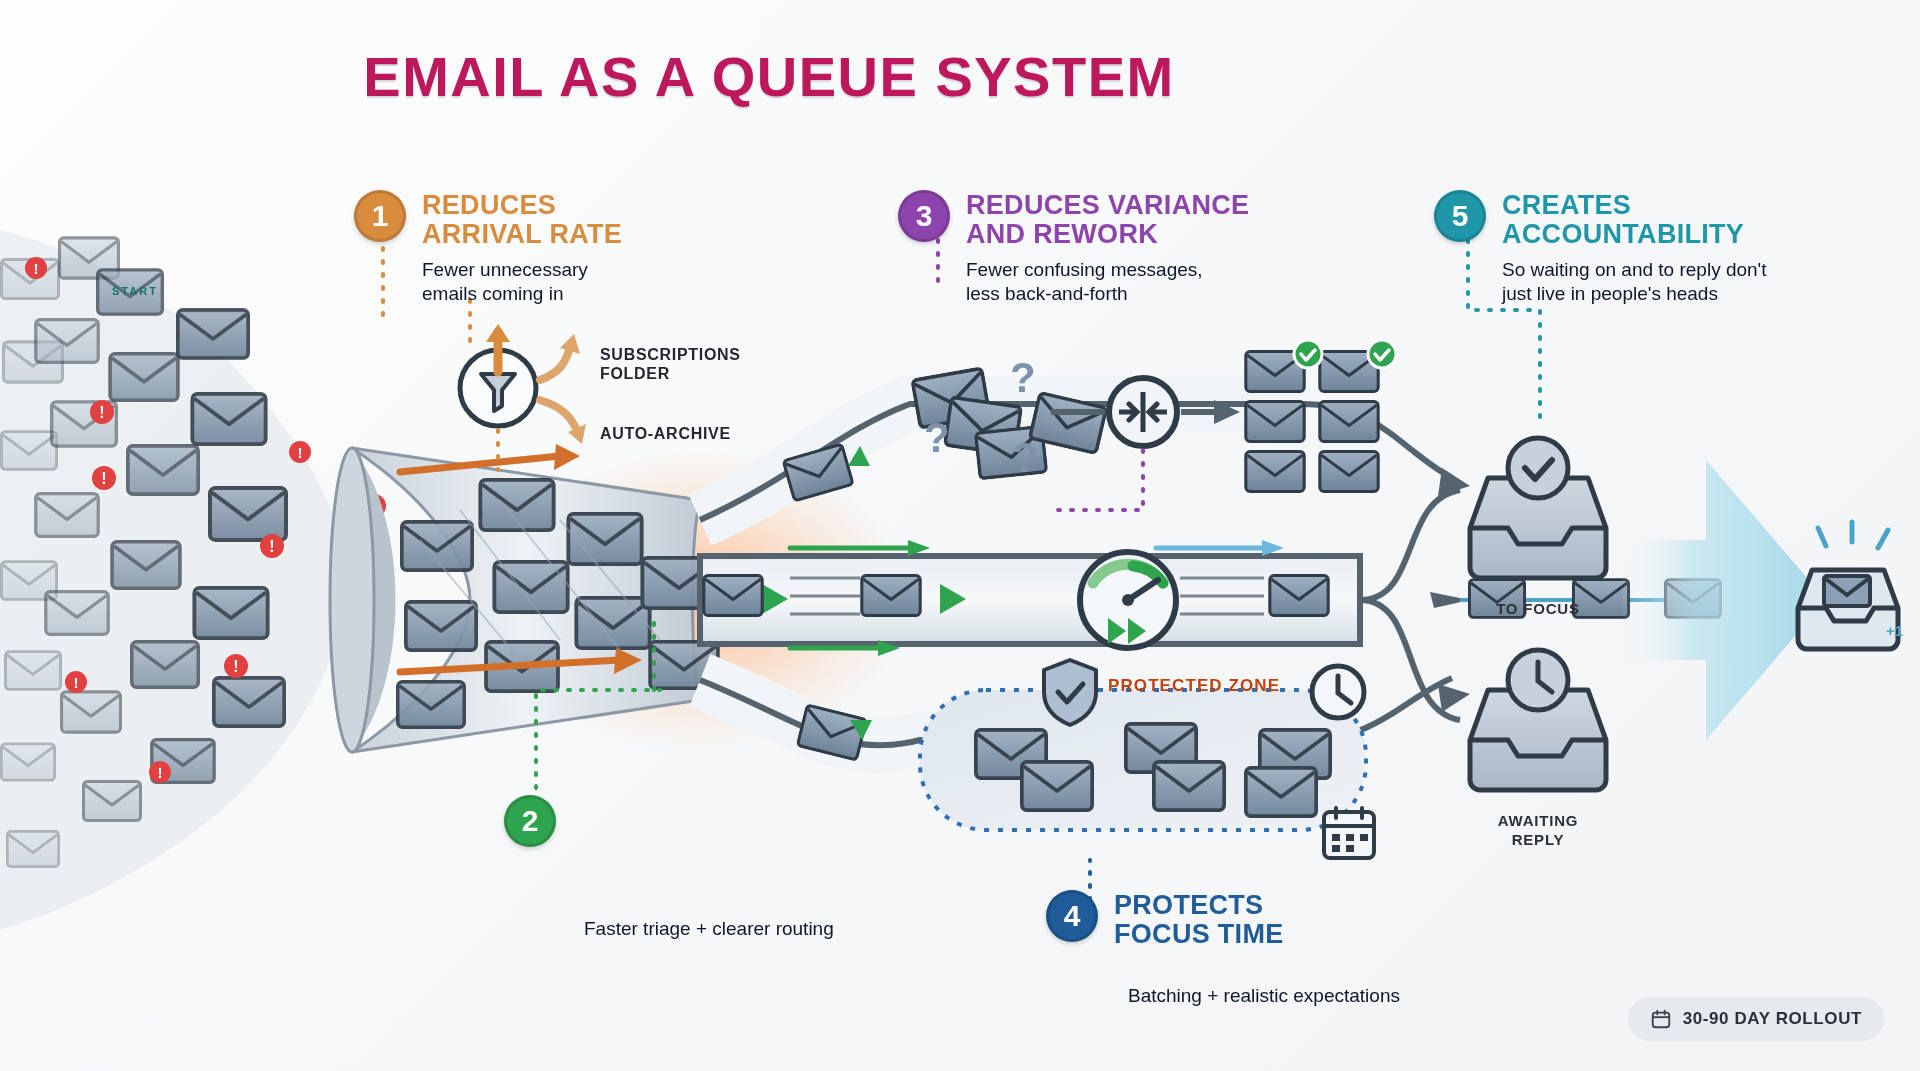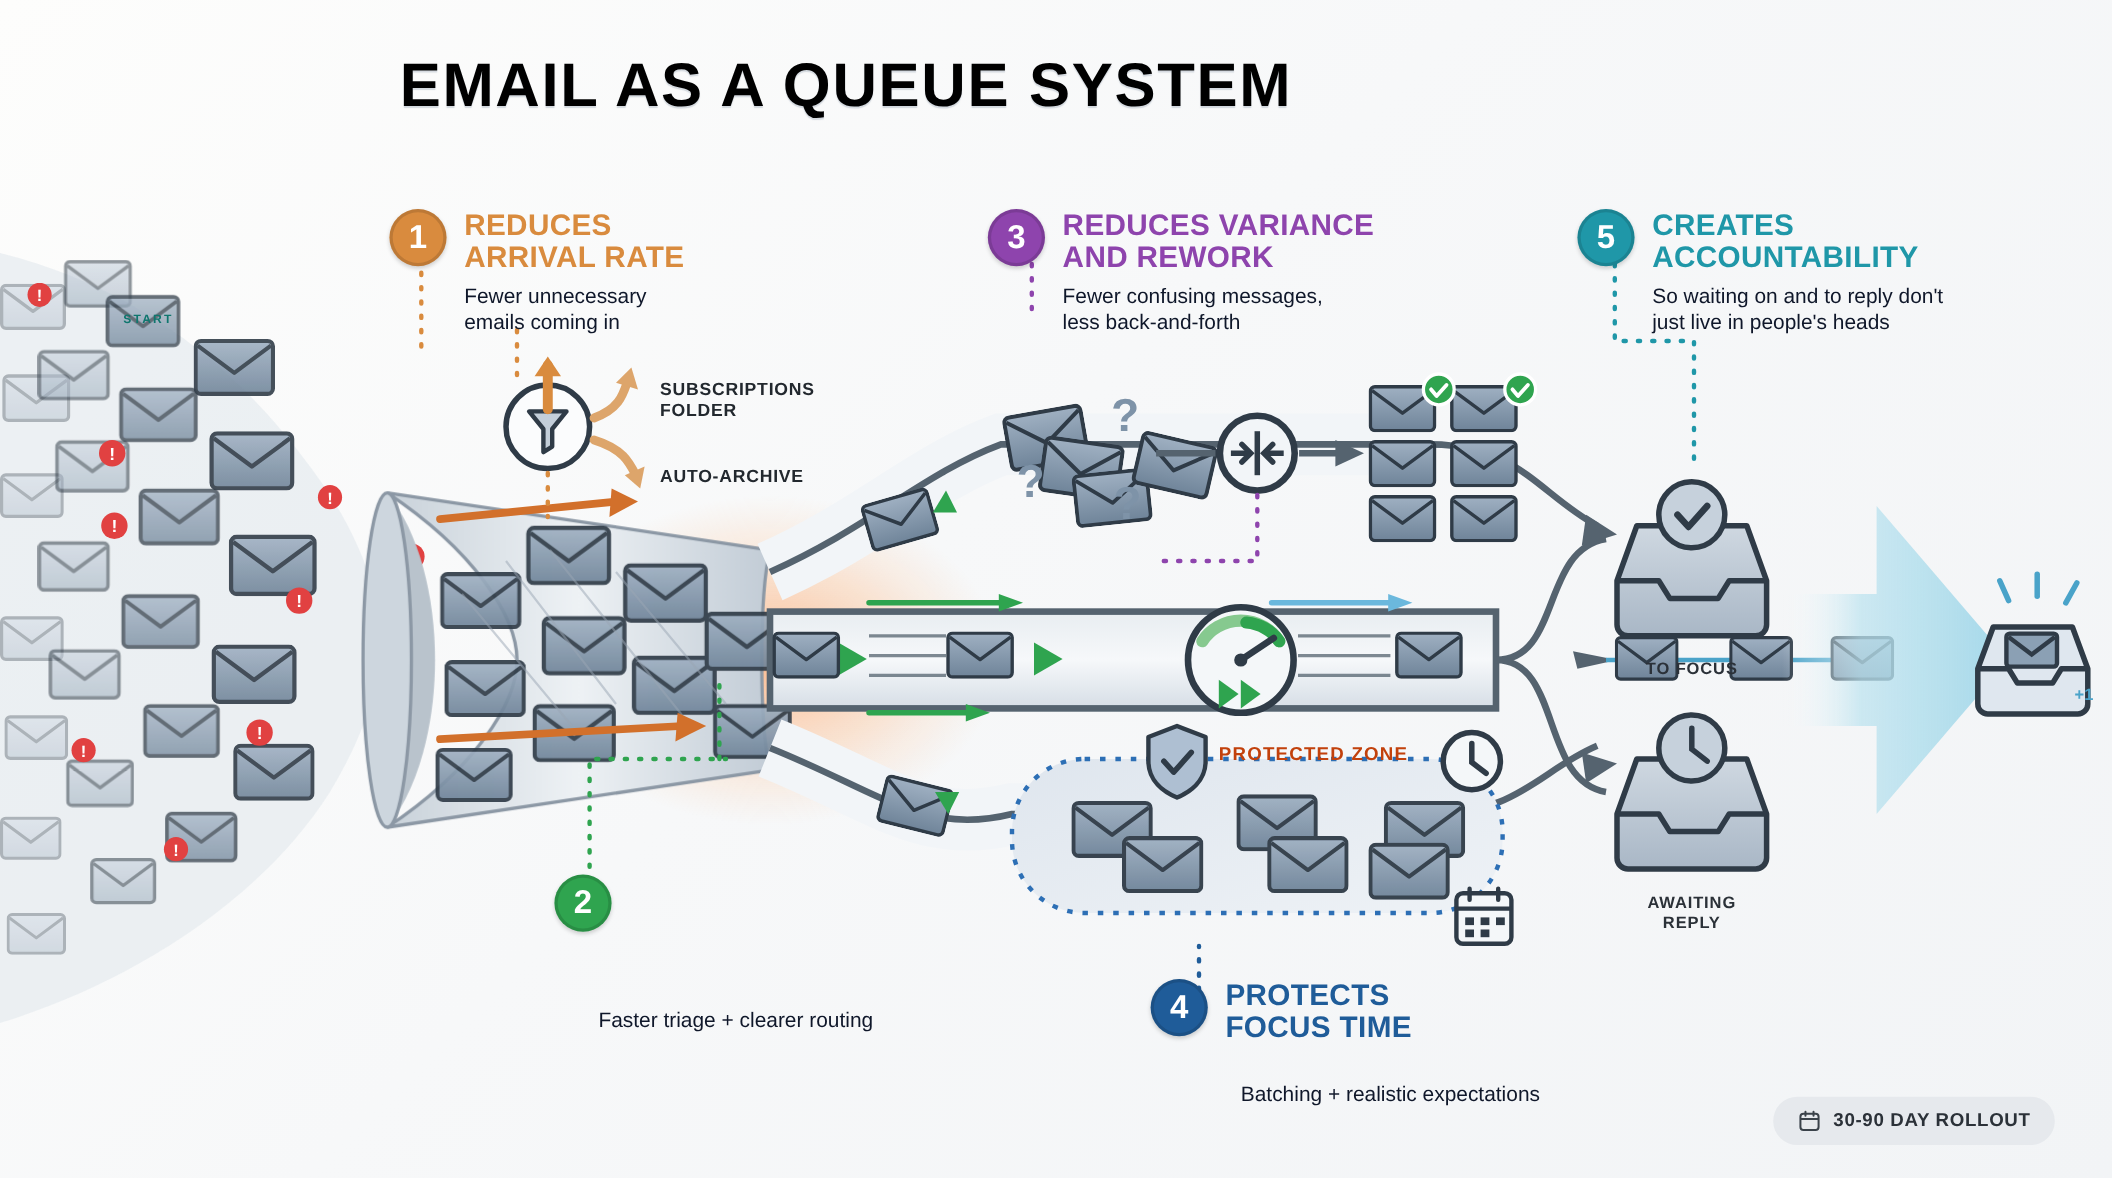--- a/index.html
+++ b/index.html
@@ -9,21 +9,21 @@
     font-family:"Liberation Sans",sans-serif;
     position:relative;
   }
   #stage{position:absolute;inset:0;}
   .abs{position:absolute;}
 
   
   #title{
     top:44px;left:0;width:1538px;text-align:center;
     font-size:56px;font-weight:bold;letter-spacing:1.5px;
-    color:#000000;text-shadow:0 2px 1px rgba(180,190,200,.55);
+    color:#be185d;text-shadow:0 2px 1px rgba(180,190,200,.55);
   }
 
   
   .callout{display:flex;align-items:flex-start;gap:16px;}
   .numcircle{
     width:52px;height:52px;border-radius:50%;flex:0 0 52px;
     display:flex;align-items:center;justify-content:center;
     color:#fff;font-size:30px;font-weight:bold;
     box-shadow:inset 0 0 0 3px rgba(0,0,0,.13),0 2px 4px rgba(0,0,0,.18);
   }
@@ -31,21 +31,21 @@
   .chead{font-size:27px;font-weight:bold;line-height:1.07;letter-spacing:.3px;text-transform:uppercase;}
   .csub{font-size:19px;color:#0f172a;line-height:1.28;margin-top:9px;font-weight:400;}
 
   
   .caps{font-size:16px;font-weight:bold;color:#22282e;letter-spacing:.7px;line-height:1.2;}
   .caps-sm{font-size:15px;font-weight:bold;color:#2b3138;letter-spacing:.8px;line-height:1.25;text-align:center;}
   #startlabel{font-size:11px;font-weight:bold;color:#0f766e;letter-spacing:2px;}
 
   
   #rollout{
-    right:52px;bottom:30px;height:44px;border-radius:22px;
+    right:36px;bottom:30px;height:44px;border-radius:22px;
     background:#e6e9ed;display:flex;align-items:center;gap:11px;padding:0 22px;
   }
   #rollout .lbl{font-size:17px;font-weight:bold;color:#2b3138;letter-spacing:.6px;}
 
   
   #pzlabel{font-size:17px;font-weight:bold;color:#c2410c;letter-spacing:1.1px;}
 
   svg{display:block;}
   .noevt{pointer-events:none;}
 </style>
@@ -420,21 +420,21 @@
 
   <div class="abs caps" style="left:600px;top:345px;width:190px;">
     <div>SUBSCRIPTIONS</div>
     <div>FOLDER</div>
   </div>
   <div class="abs caps" style="left:600px;top:424px;width:200px;">AUTO-ARCHIVE</div>
 
   <div class="abs callout" style="left:504px;top:795px;width:360px;">
     <div class="numcircle" style="background:#2fa44f;">2</div>
   </div>
-  <div class="abs csub" style="left:544px;top:908px;width:420px;">Faster triage + clearer routing</div>
+  <div class="abs csub" style="left:584px;top:908px;width:420px;">Faster triage + clearer routing</div>
 
   <div class="abs callout" style="left:898px;top:190px;width:400px;">
     <div class="numcircle" style="background:#8e44ad;">3</div>
     <div class="ctext">
       <div class="chead" style="color:#8e44ad;">
         <div>REDUCES VARIANCE</div>
         <div>AND REWORK</div>
       </div>
       <div class="csub">
         <div>Fewer confusing messages,</div>

